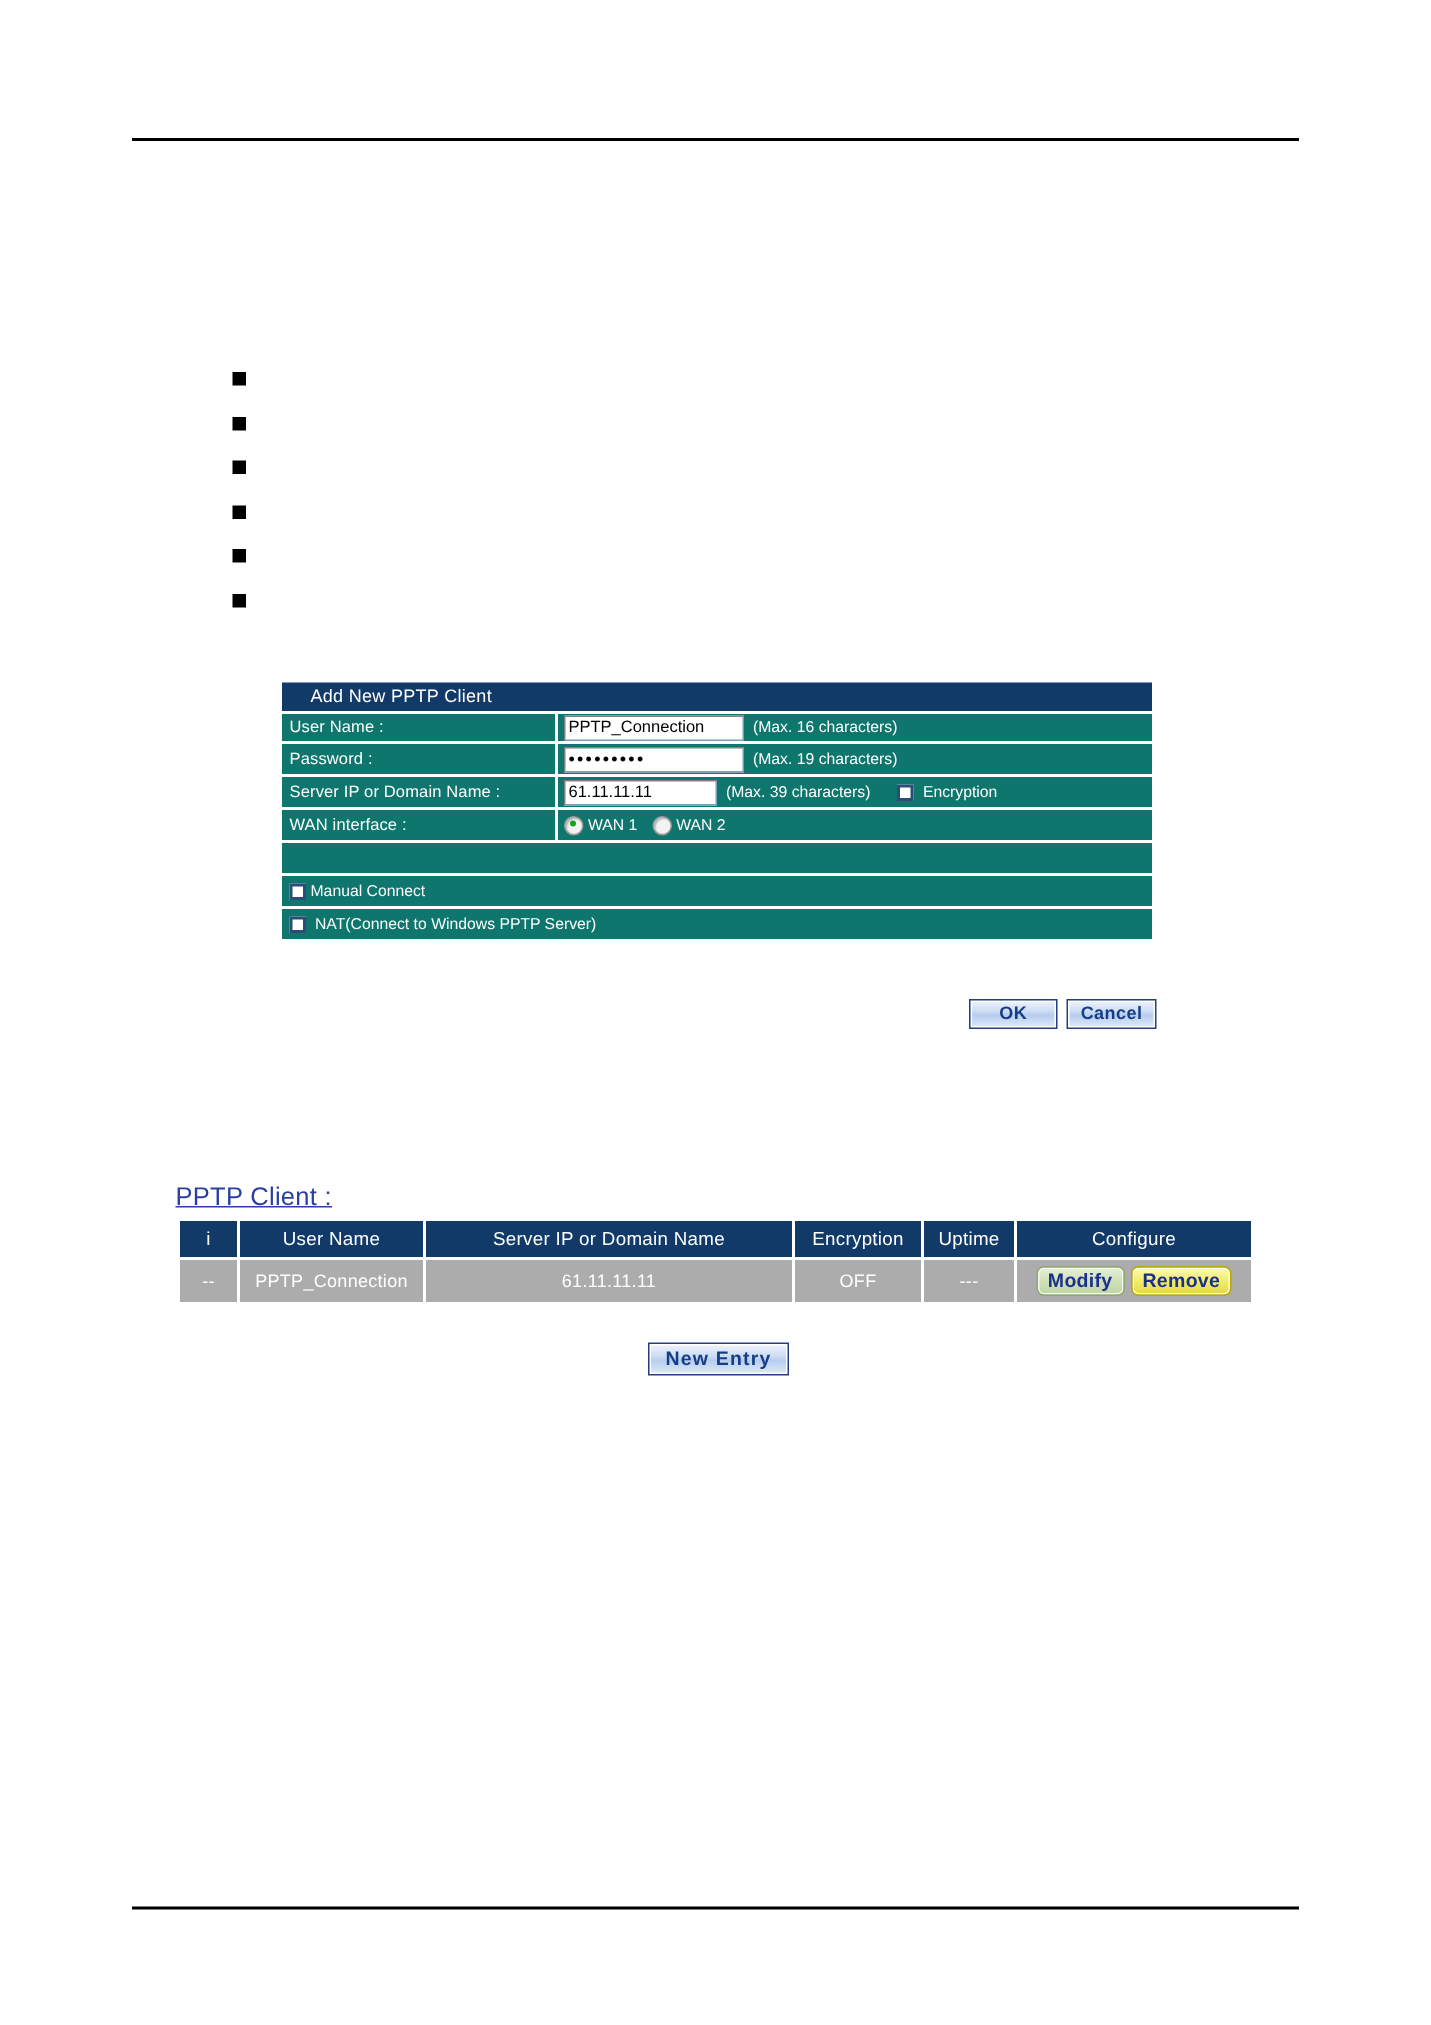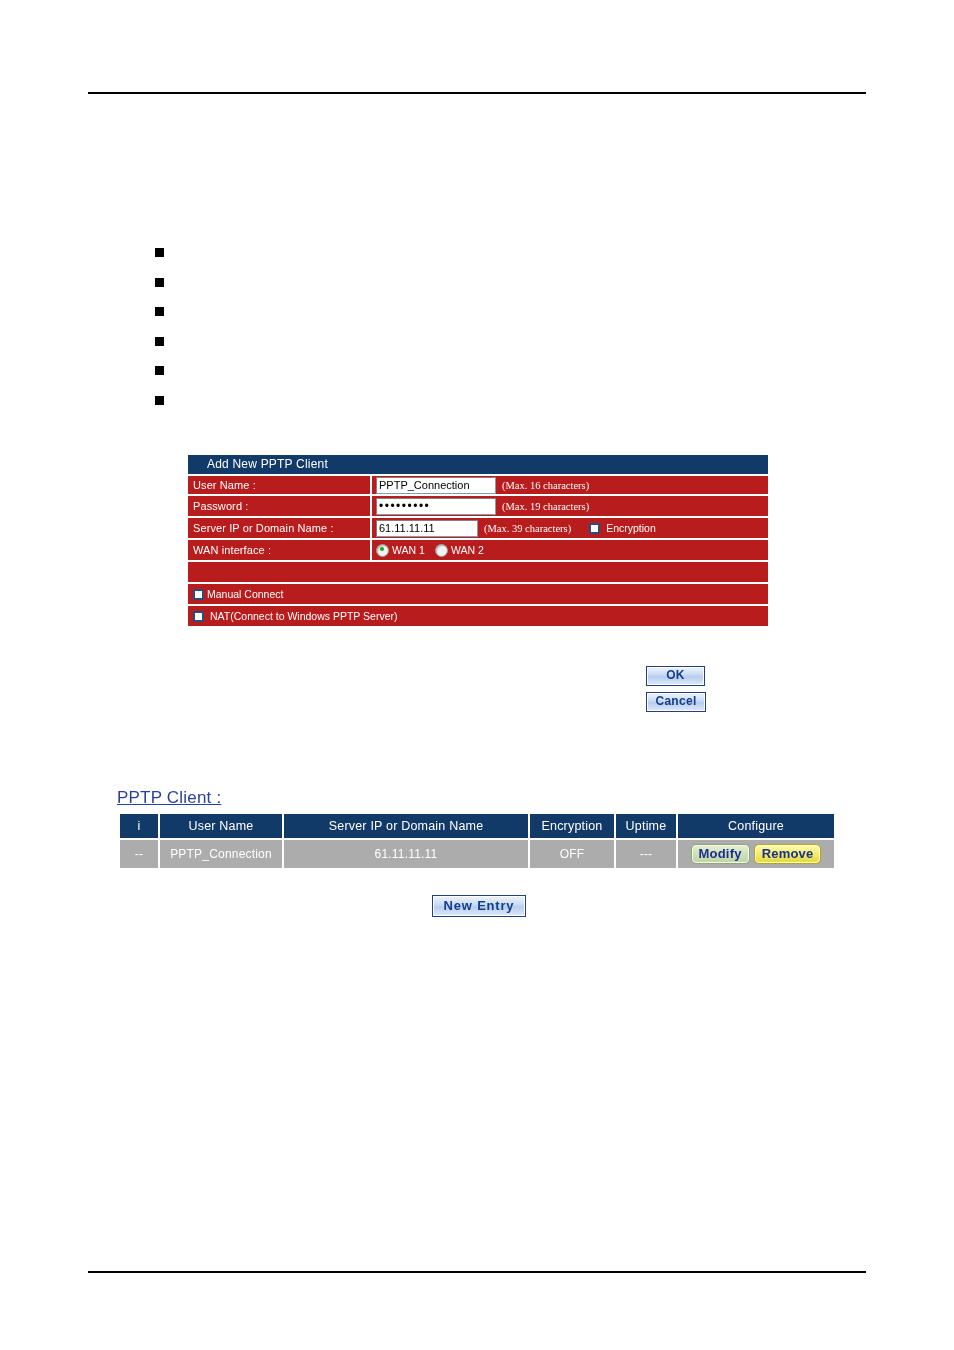--- a/index.html
+++ b/index.html
@@ -64,21 +64,21 @@
   .dlg-title {
     background: #113A68;
     color: #ffffff;
     font-size: 12px;
     height: 19px;
     line-height: 19px;
     padding-left: 19px;
     letter-spacing: 0.2px;
   }
   .dlg-row {
-    background: #b91c1c;
+    background: #0f766e;
     height: 22px;
     display: flex;
     align-items: center;
     border-bottom: 2px solid #ffffff;
     box-sizing: border-box;
   }
   .dlg-row.first-row { border-top: 2px solid #ffffff; }
   .dlg-label {
     width: 182px;
     flex: 0 0 auto;
@@ -115,21 +115,20 @@
   }
   #user-name-input { width: 114px; }
   #password-input { width: 114px; letter-spacing: 1.5px; font-size: 12px; }
   #server-ip-input { width: 96px; }
 
   .hint {
     color: #ffffff;
     font-size: 10.5px;
     margin-left: 6px;
     white-space: nowrap;
-    font-family: Liberation Serif, serif;
   }
 
   .chk {
     width: 11px;
     height: 11px;
     background: #ffffff;
     border: 2px solid #2C4D77;
     box-sizing: border-box;
     flex: 0 0 auto;
     display: inline-block;
@@ -189,21 +188,20 @@
     line-height: 13px;
     cursor: pointer;
     letter-spacing: 0.3px;
   }
   #dialog-buttons {
     position: absolute;
     left: 646px;
     top: 666px;
     display: flex;
     gap: 6px;
-    flex-direction: column;
   }
   #ok-button { width: 57px; }
   #cancel-button { width: 58px; }
 
   
   #pptp-client-label {
     position: absolute;
     left: 117px;
     top: 788px;
     color: #2B3FA0;

